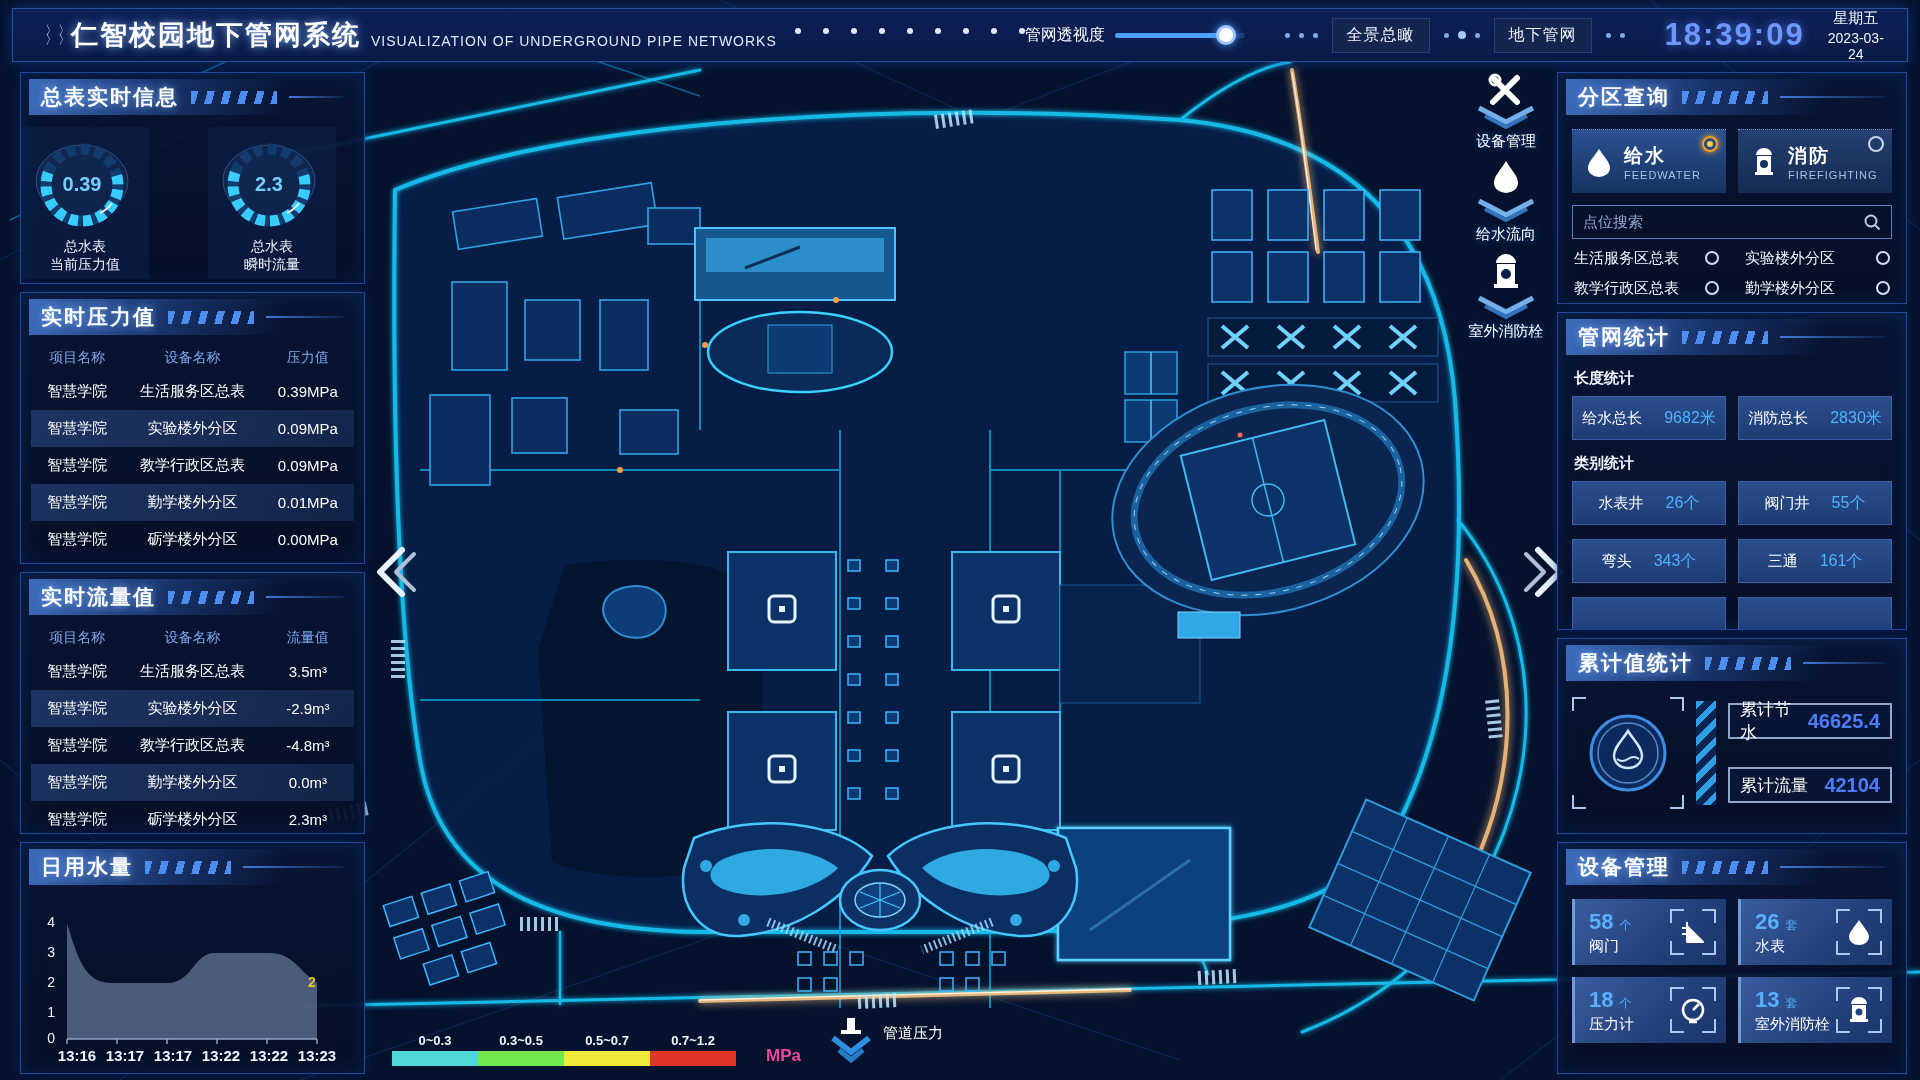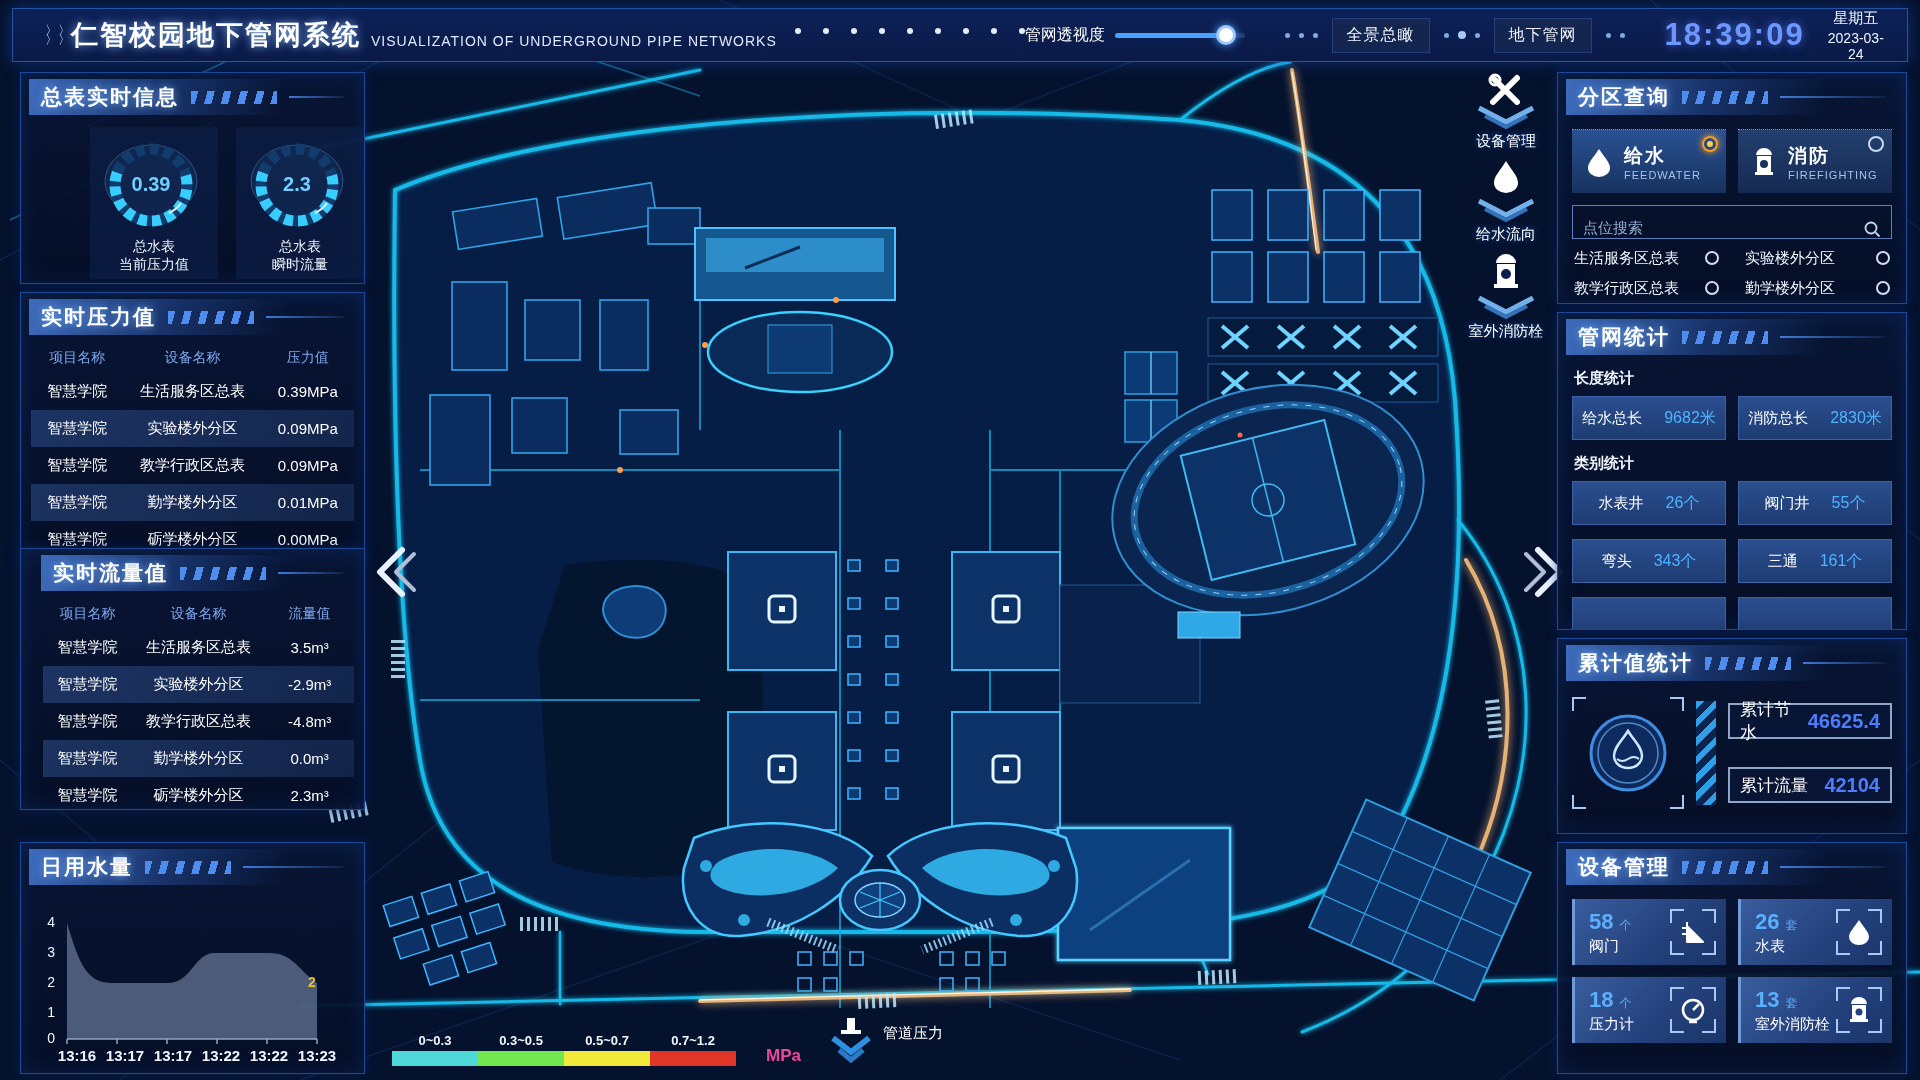--- a/index.html
+++ b/index.html
@@ -53,21 +53,21 @@
   .bracket { background-image:
       linear-gradient(#a9c9f2,#a9c9f2),linear-gradient(#a9c9f2,#a9c9f2),
       linear-gradient(#a9c9f2,#a9c9f2),linear-gradient(#a9c9f2,#a9c9f2),
       linear-gradient(#a9c9f2,#a9c9f2),linear-gradient(#a9c9f2,#a9c9f2),
       linear-gradient(#a9c9f2,#a9c9f2),linear-gradient(#a9c9f2,#a9c9f2);
     background-position:left top,left top,right top,right top,left bottom,left bottom,right bottom,right bottom;
     background-size:14px 2px,2px 14px,14px 2px,2px 14px,14px 2px,2px 14px,14px 2px,2px 14px;
     background-repeat:no-repeat; }
 
   
-  .gauge-row { display:flex; justify-content:flex-end; gap:18px; margin-top:12px; }
+  .gauge-row { display:flex; justify-content:flex-start; gap:59px; margin-top:12px; }
   .gauge-card { width:128px; height:152px; background:rgba(14,34,78,.55); padding-top:2px; }
   .gauge-lab { color:#f0f6ff; font-size:14px; text-align:center; line-height:18px; }
 
   
   .tbl { padding:8px 10px 0 10px; }
   .tbl-head { display:grid; grid-template-columns:1fr 1.5fr 1fr; color:#7ea6ea; font-size:14px;
     text-align:center; height:30px; align-items:center; }
   .tbl-row { display:grid; grid-template-columns:1fr 1.5fr 1fr; color:#ffffff; font-size:15px;
     text-align:center; height:37px; align-items:center; }
   .tbl-row.alt { background:linear-gradient(90deg,rgba(80,130,220,.30),rgba(80,130,220,.18)); }
@@ -79,21 +79,21 @@
   .zone-cards { display:flex; gap:12px; padding:14px 14px 0 14px; }
   .zone-card { position:relative; flex:1; height:64px; display:flex; align-items:center; gap:12px; padding-left:14px;
     background:linear-gradient(180deg,#2b5193,#16335f); border-top:1px dotted #6f9bd8; cursor:pointer; }
   .zone-card.dim { background:linear-gradient(180deg,#24406f,#142a52); }
   .zone-name { color:#fff; font-size:19px; font-weight:bold; letter-spacing:2px; }
   .zone-en { color:#a9c2e8; font-size:11px; letter-spacing:1px; }
   .radio { position:absolute; top:6px; right:8px; width:16px; height:16px; border-radius:50%;
     border:2px solid #c9d7ef; }
   .radio.sel { border-color:#ffa21a; box-shadow:0 0 7px #ffa21a; }
   .radio.sel::after { content:""; position:absolute; inset:3px; border-radius:50%; background:#ffd24a; }
-  .searchbox { display:flex; align-items:flex-end; margin:12px 14px 0 14px; height:34px;
+  .searchbox { display:flex; align-items:center; margin:12px 14px 0 14px; height:34px;
     border:1px solid #5d7fc0; padding:0 10px; }
   .searchbox span { color:#93a9cf; font-size:15px; flex:1; }
   .zone-list { display:grid; grid-template-columns:1fr 1fr; column-gap:26px; padding:4px 16px 0 16px; }
   .zone-item { display:flex; align-items:center; justify-content:space-between; height:30px; cursor:pointer; }
   .zone-item span { color:#f2f7ff; font-size:15px; }
   .zone-item .ring { width:14px; height:14px; border:2px solid #cfdcf2; border-radius:50%; }
 
   .sub-label { color:#f2f7ff; font-size:15px; font-weight:bold; margin:14px 0 8px 16px; }
   .stat-grid { display:grid; grid-template-columns:1fr 1fr; gap:12px; padding:0 14px; }
   .stat-box { height:44px; background:linear-gradient(180deg,#2b4e8f,#1e3c72); border:1px solid #3a62a8;
@@ -478,21 +478,21 @@
           <span>0.01MPa</span>
         </div>
     <div class="tbl-row">
           <span>智慧学院</span>
           <span>砺学楼外分区</span>
           <span>0.00MPa</span>
         </div>
   </div>
 </div>
 
-<div class="panel" style="left:20px; top:548px; width:345px; height:262px;padding-left:12px;">
+<div class="panel" style="left:20px; top:572px; width:345px; height:262px;">
   <div class="sec-head">
     <span class="sec-title">实时流量值</span>
     <span class="slashes"></span>
     <span class="head-line"></span>
   </div>
   <div class="tbl">
     <div class="tbl-head">
       <span>项目名称</span>
           <span>设备名称</span>
           <span>流量值</span>

